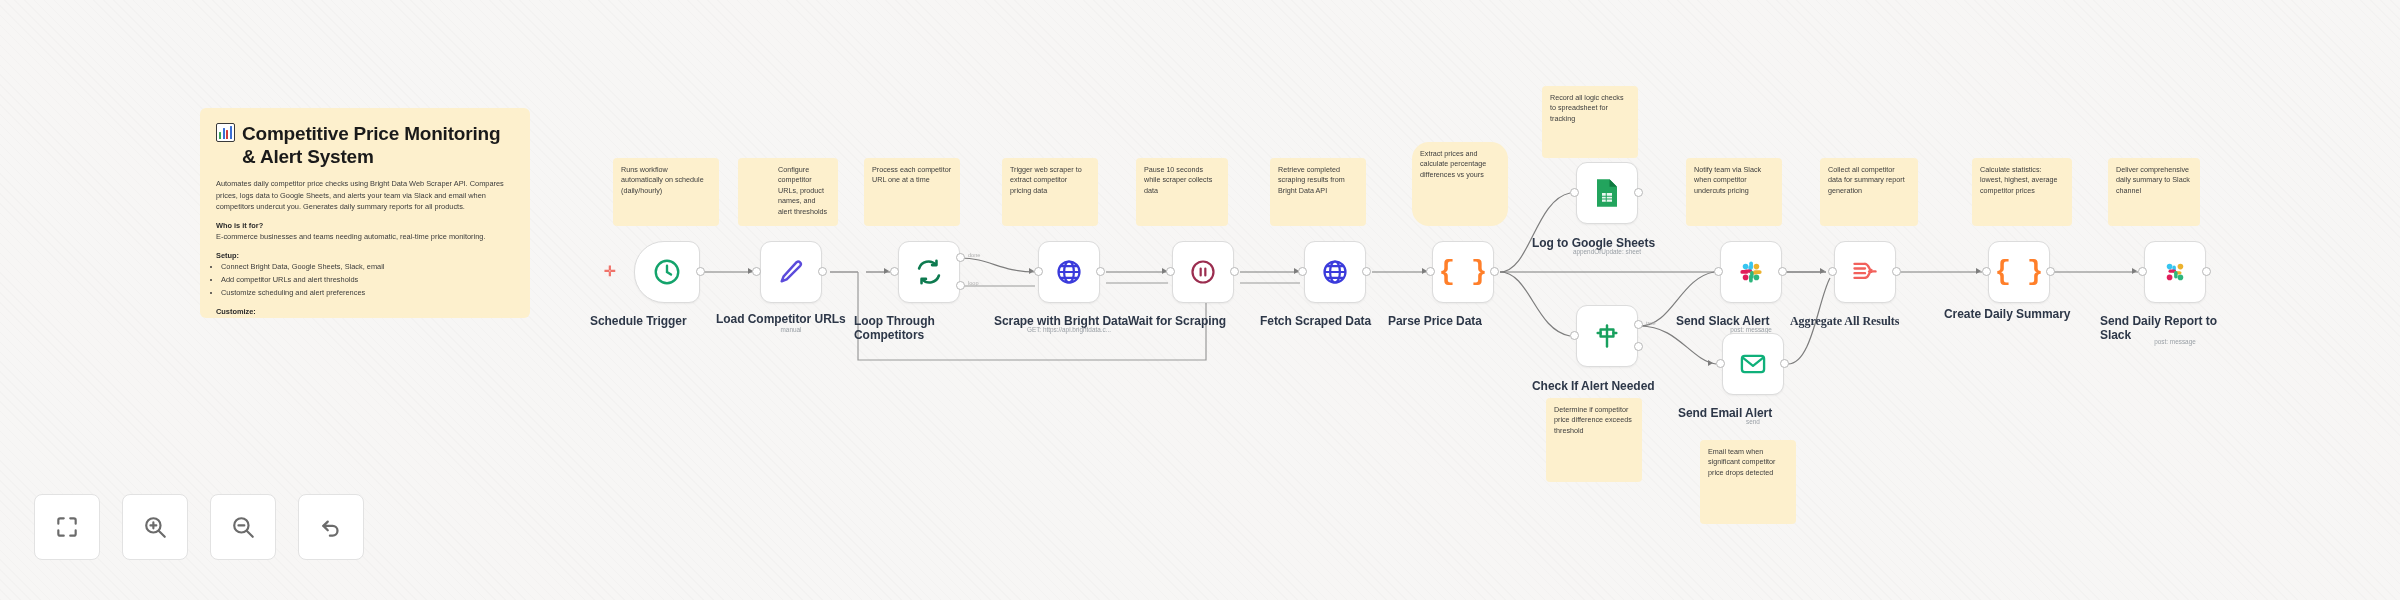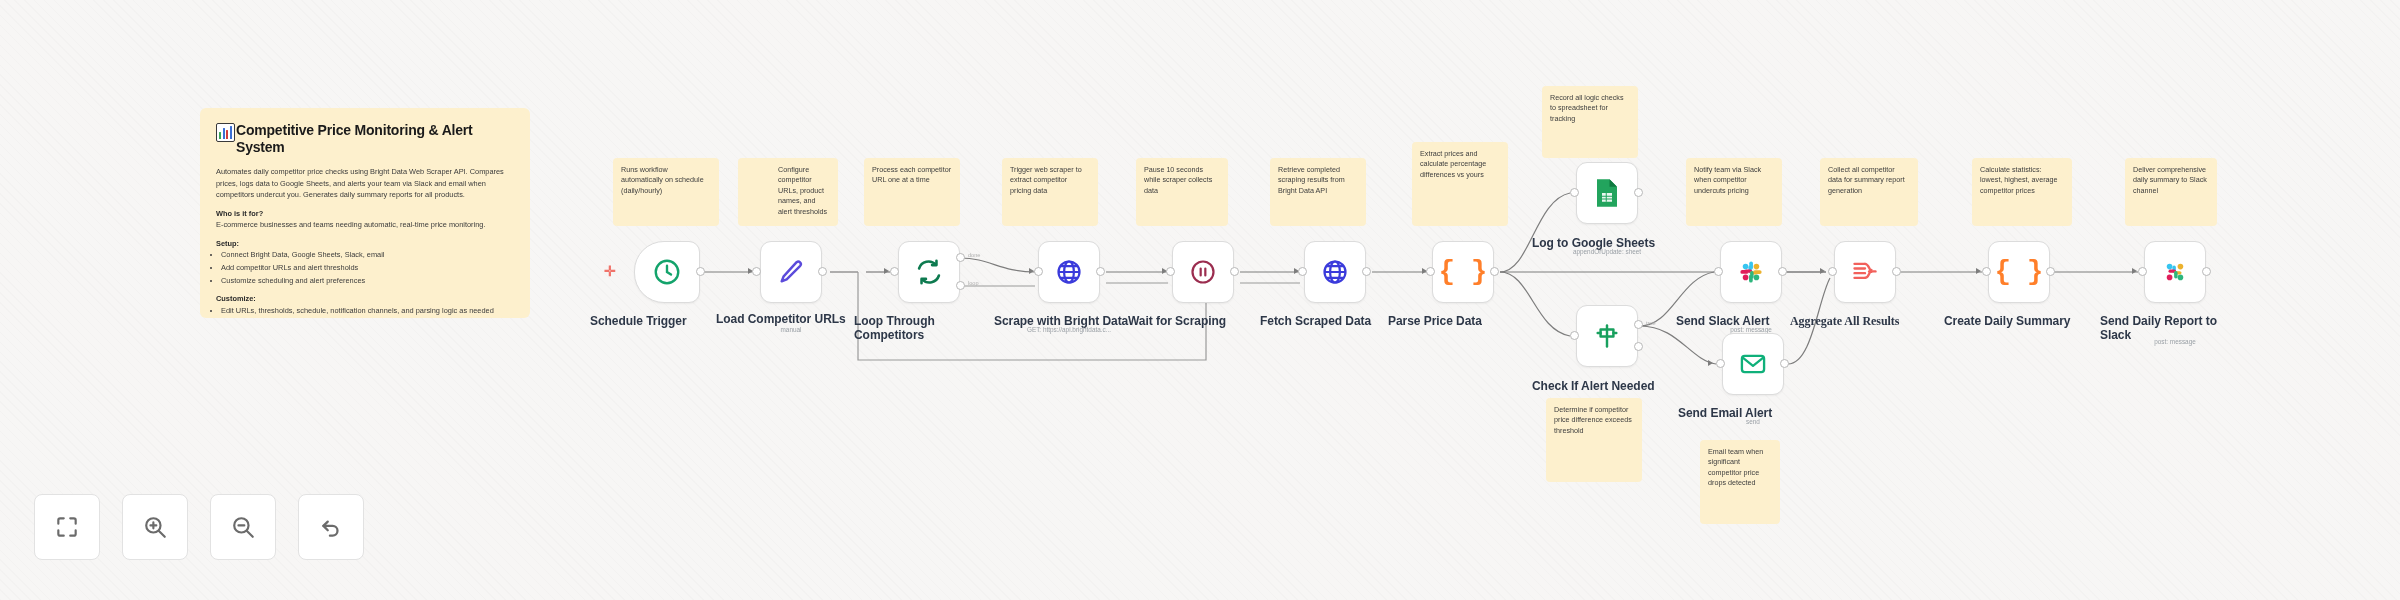--- a/index.html
+++ b/index.html
@@ -22,23 +22,23 @@
   .overview-note {
     position: absolute;
     left: 200px; top: 108px;
     width: 330px; height: 210px;
     background: #fdf0cd;
     border-radius: 6px;
     padding: 14px 16px 10px 16px;
     overflow: hidden;
   }
   .overview-title {
-    font-size: 14px; font-weight: bold; line-height: 1.22;
+    font-size: 19px; font-weight: bold; line-height: 1.22;
     color: #1a1a1a; letter-spacing: -0.2px;
-    display: flex; align-items: flex-start; gap: 1px;
+    display: flex; align-items: flex-start; gap: 7px;
   }
   .overview-title .ttxt { display:block; }
   .chart-emoji {
     flex: 0 0 auto; width: 19px; height: 19px; margin-top: 1px;
     border: 1.6px solid #3a3a3a; border-radius: 2px;
     background: #fff;
     display: flex; align-items: flex-end; justify-content: center;
     gap: 1.5px; padding: 0 2px 2px 2px;
   }
   .chart-emoji i { display:block; width: 3px; border-radius: 0.5px; }
@@ -212,28 +212,28 @@
   </div>
 
   <div class="plus-mark" style="left:604px; top:264px;">✛</div>
 
   <div class="note" style="left:613px; top:158px; width:106px; height:68px;">Runs workflow automatically on schedule (daily/hourly)</div>
   <div class="note" style="left:738px; top:158px; width:100px; height:68px;padding-left:40px;">Configure competitor URLs, product names, and alert thresholds</div>
   <div class="note" style="left:864px; top:158px; width:96px; height:68px;">Process each competitor URL one at a time</div>
   <div class="note" style="left:1002px; top:158px; width:96px; height:68px;">Trigger web scraper to extract competitor pricing data</div>
   <div class="note" style="left:1136px; top:158px; width:92px; height:68px;">Pause 10 seconds while scraper collects data</div>
   <div class="note" style="left:1270px; top:158px; width:96px; height:68px;">Retrieve completed scraping results from Bright Data API</div>
-  <div class="note" style="left:1412px; top:142px; width:96px; height:84px;">Extract prices and calculate percentage differences vs yours</div>
+  <div class="note" style="left:1412px; top:142px; width:96px; height:84px;border-radius:17px;">Extract prices and calculate percentage differences vs yours</div>
   <div class="note" style="left:1542px; top:86px; width:96px; height:72px;">Record all logic checks to spreadsheet for tracking</div>
   <div class="note" style="left:1546px; top:398px; width:96px; height:84px;">Determine if competitor price difference exceeds threshold</div>
   <div class="note" style="left:1686px; top:158px; width:96px; height:68px;">Notify team via Slack when competitor undercuts pricing</div>
-  <div class="note" style="left:1700px; top:440px; width:80px; height:84px;">Email team when significant competitor price drops detected</div>
+  <div class="note" style="left:1700px; top:440px; width:96px; height:84px;">Email team when significant competitor price drops detected</div>
   <div class="note" style="left:1820px; top:158px; width:98px; height:68px;">Collect all competitor data for summary report generation</div>
   <div class="note" style="left:1972px; top:158px; width:100px; height:68px;">Calculate statistics: lowest, highest, average competitor prices</div>
-  <div class="note" style="left:2108px; top:158px; width:92px; height:68px;margin-left:17px;">Deliver comprehensive daily summary to Slack channel</div>
+  <div class="note" style="left:2108px; top:158px; width:92px; height:68px;">Deliver comprehensive daily summary to Slack channel</div>
 
   <div class="node trigger" style="left:634px; top:241px;">
     <svg width="30" height="30" viewBox="0 0 24 24" fill="none" stroke="#13a36b" stroke-width="1.9">
       <circle cx="12" cy="12" r="9"></circle>
         <path d="M12 7v5l3.2 2" stroke-linecap="round"></path>
     </svg>
   </div>
   <div class="port" style="left:696px; top:267px;"></div>
   <div class="arrow" style="left:748px; top:268px;"></div>
   <div class="node-label" style="left:590px; top:314px;">Schedule Trigger</div>
@@ -378,21 +378,21 @@
   <div class="port" style="left:1892px; top:267px;"></div>
   <div class="arrow" style="left:1976px; top:268px;"></div>
   <div class="node-label" style="left:1790px; top:314px;font-family:Liberation Serif, serif;">Aggregate All Results</div>
 
   <div class="node" style="left:1988px; top:241px;">
     <span style="font-size:27px;color:#ff7f2a;font-weight:bold;font-family:'Liberation Mono',monospace;line-height:1;">{&nbsp;}</span>
   </div>
   <div class="port" style="left:1982px; top:267px;"></div>
   <div class="port" style="left:2046px; top:267px;"></div>
   <div class="arrow" style="left:2132px; top:268px;"></div>
-  <div class="node-label" style="left:1944px; top:314px;">Create Daily Summary</div>
+  <div class="node-label" style="left:1944px; top:307px;">Create Daily Summary</div>
 
   <div class="node" style="left:2144px; top:241px;">
     <svg width="26" height="26" viewBox="0 0 24 24">
       <circle cx="7" cy="7" r="2.6" fill="#36c5f0"></circle>
       <circle cx="17" cy="7" r="2.6" fill="#ecb22e"></circle>
       <circle cx="7" cy="17" r="2.6" fill="#e01e5a"></circle>
       <circle cx="17" cy="17" r="2.6" fill="#2eb67d"></circle>
       <rect x="9.6" y="6" width="3.2" height="7" rx="1.6" fill="#36c5f0"></rect>
       <rect x="6" y="9.6" width="7" height="3.2" rx="1.6" fill="#e01e5a"></rect>
       <rect x="11" y="11.2" width="7" height="3.2" rx="1.6" fill="#ecb22e"></rect>

